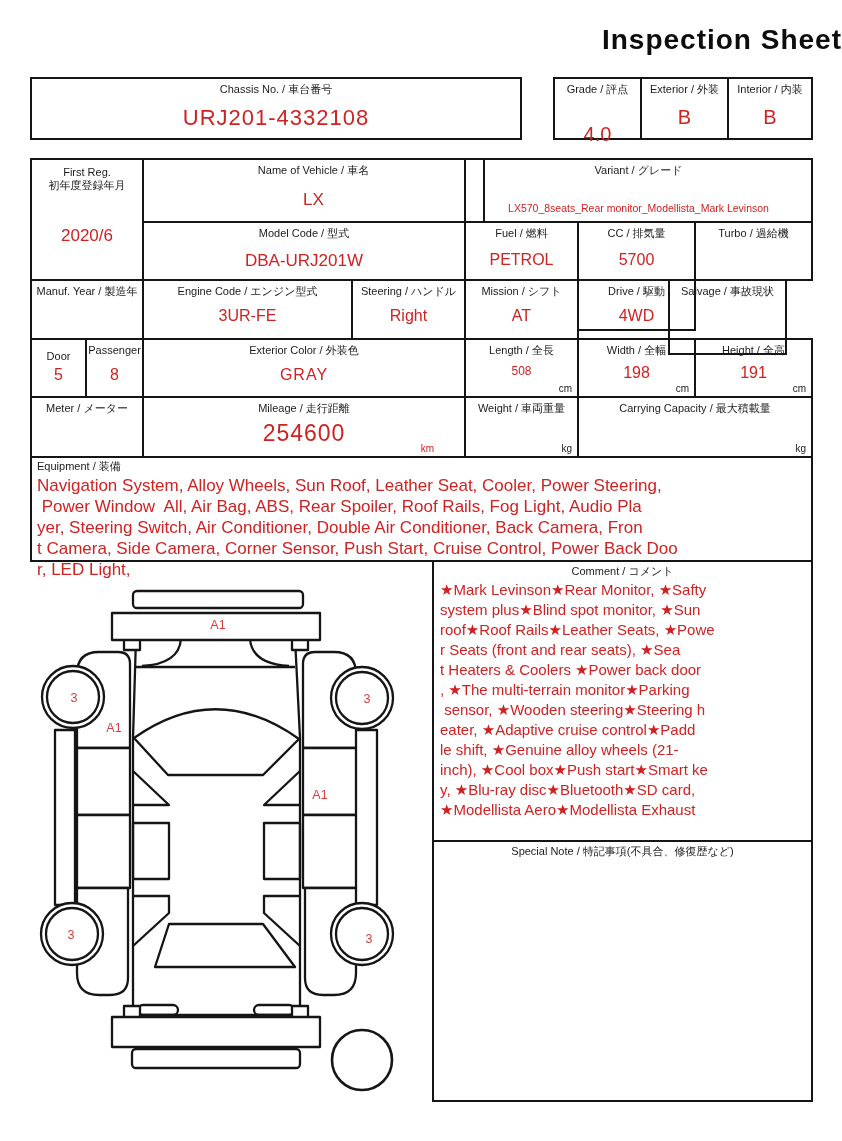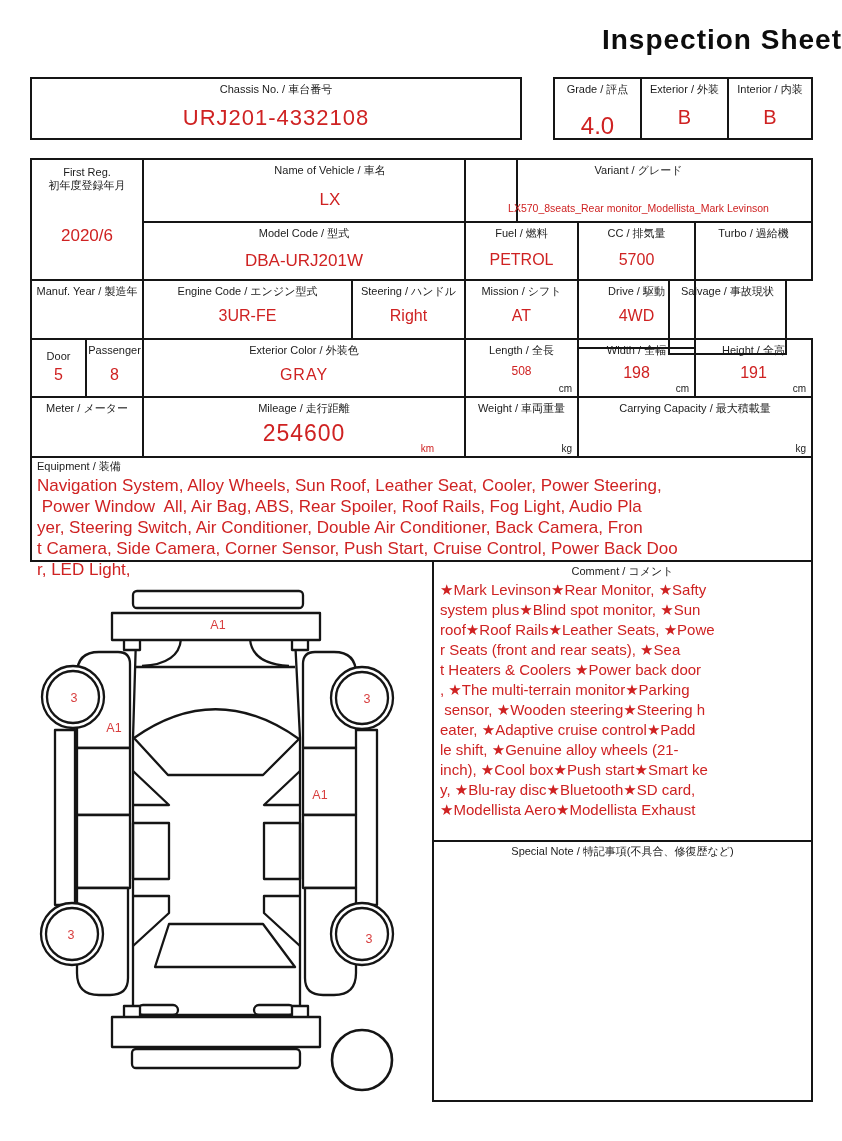--- a/index.html
+++ b/index.html
@@ -26,37 +26,37 @@
 
   <div id="title" class="abs">Inspection Sheet</div>
 
   <div class="box" style="left:30px;top:77px;width:492px;height:63px">
     <div class="lbl" style="padding-top:4px">Chassis No. / 車台番号</div>
     <div class="val" style="top:26px;font-size:22px;letter-spacing:1px">URJ201-4332108</div>
   </div>
 
   <div class="box" style="left:553px;top:77px;width:89px;height:63px">
     <div class="lbl" style="padding-top:4px">Grade / 評点</div>
-    <div class="val" style="top:33px;font-size:24px">4.0</div>
+    <div class="val" style="top:44px;font-size:20px">4.0</div>
   </div>
   <div class="box" style="left:640px;top:77px;width:89px;height:63px">
     <div class="lbl" style="padding-top:4px">Exterior / 外装</div>
     <div class="val" style="top:27px;font-size:20px">B</div>
   </div>
   <div class="box" style="left:727px;top:77px;width:86px;height:63px">
     <div class="lbl" style="padding-top:4px">Interior / 内装</div>
     <div class="val" style="top:27px;font-size:20px">B</div>
   </div>
 
   <div class="box" style="left:30px;top:158px;width:114px;height:123px">
     <div class="lbl" style="padding-top:6px">First Reg.</div>
     <div class="lbl">初年度登録年月</div>
     <div class="val" style="top:66px;font-size:17px">2020/6</div>
   </div>
-  <div class="box" style="left:142px;top:158px;width:376px;height:65px">
+  <div class="box" style="left:142px;top:158px;width:343px;height:65px">
     <div class="lbl" style="padding-top:4px">Name of Vehicle / 車名</div>
     <div class="val" style="top:30px;font-size:17px">LX</div>
   </div>
   <div class="box" style="left:464px;top:158px;width:349px;height:65px">
     <div class="lbl" style="padding-top:4px">Variant / グレード</div>
     <div class="val" style="top:42px;font-size:10.5px">LX570_8seats_Rear monitor_Modellista_Mark Levinson</div>
   </div>
 
   <div class="box" style="left:142px;top:221px;width:324px;height:60px">
     <div class="lbl" style="padding-top:4px">Model Code / 型式</div>
@@ -84,21 +84,21 @@
     <div class="val" style="top:26px;font-size:16px">3UR-FE</div>
   </div>
   <div class="box" style="left:351px;top:279px;width:115px;height:61px">
     <div class="lbl" style="padding-top:4px">Steering / ハンドル</div>
     <div class="val" style="top:26px;font-size:16px">Right</div>
   </div>
   <div class="box" style="left:464px;top:279px;width:115px;height:61px">
     <div class="lbl" style="padding-top:4px">Mission / シフト</div>
     <div class="val" style="top:26px;font-size:16px">AT</div>
   </div>
-  <div class="box" style="left:577px;top:279px;width:119px;height:70px">
+  <div class="box" style="left:577px;top:279px;width:119px;height:52px">
     <div class="lbl" style="padding-top:4px">Drive / 駆動</div>
     <div class="val" style="top:26px;font-size:16px">4WD</div>
   </div>
   <div class="box" style="left:668px;top:279px;width:119px;height:76px">
     <div class="lbl" style="padding-top:4px">Salvage / 事故現状</div>
     <div class="val" style="top:26px;font-size:16px"></div>
   </div>
 
   <div class="box" style="left:30px;top:338px;width:57px;height:60px">
     <div class="lbl" style="padding-top:10px">Door</div>

